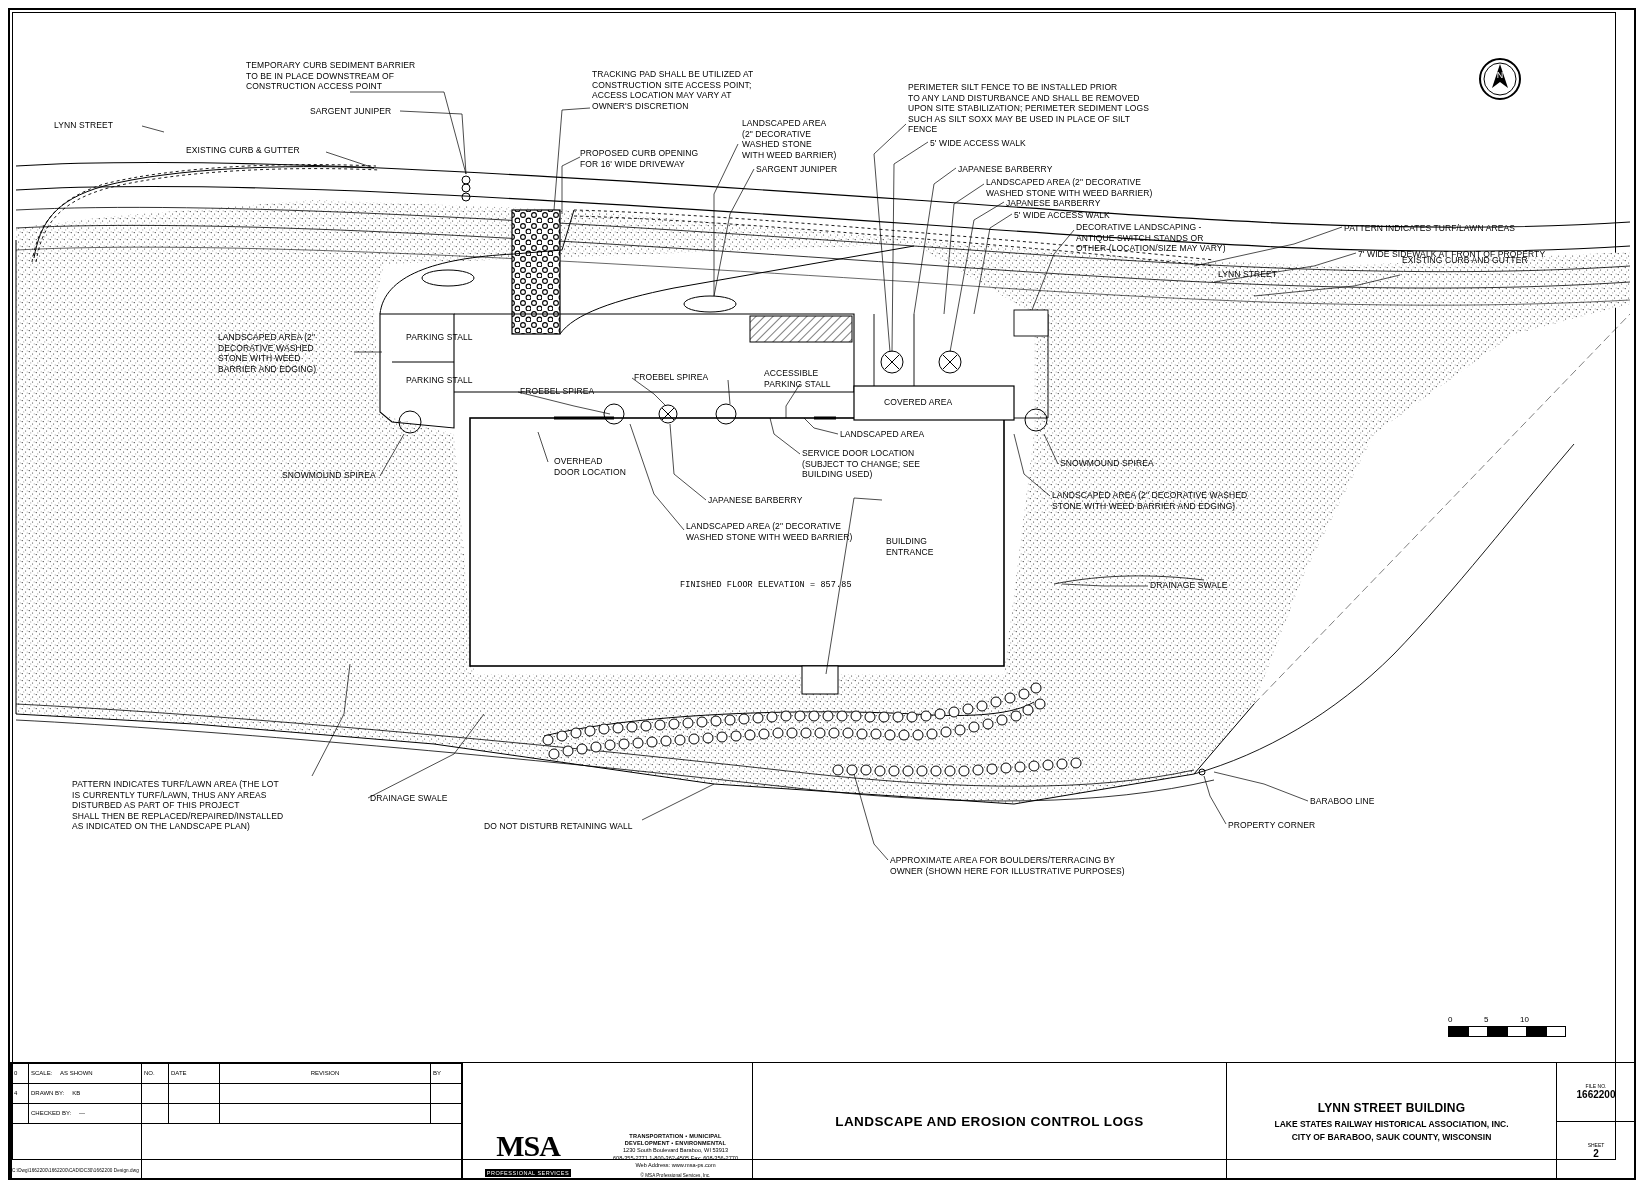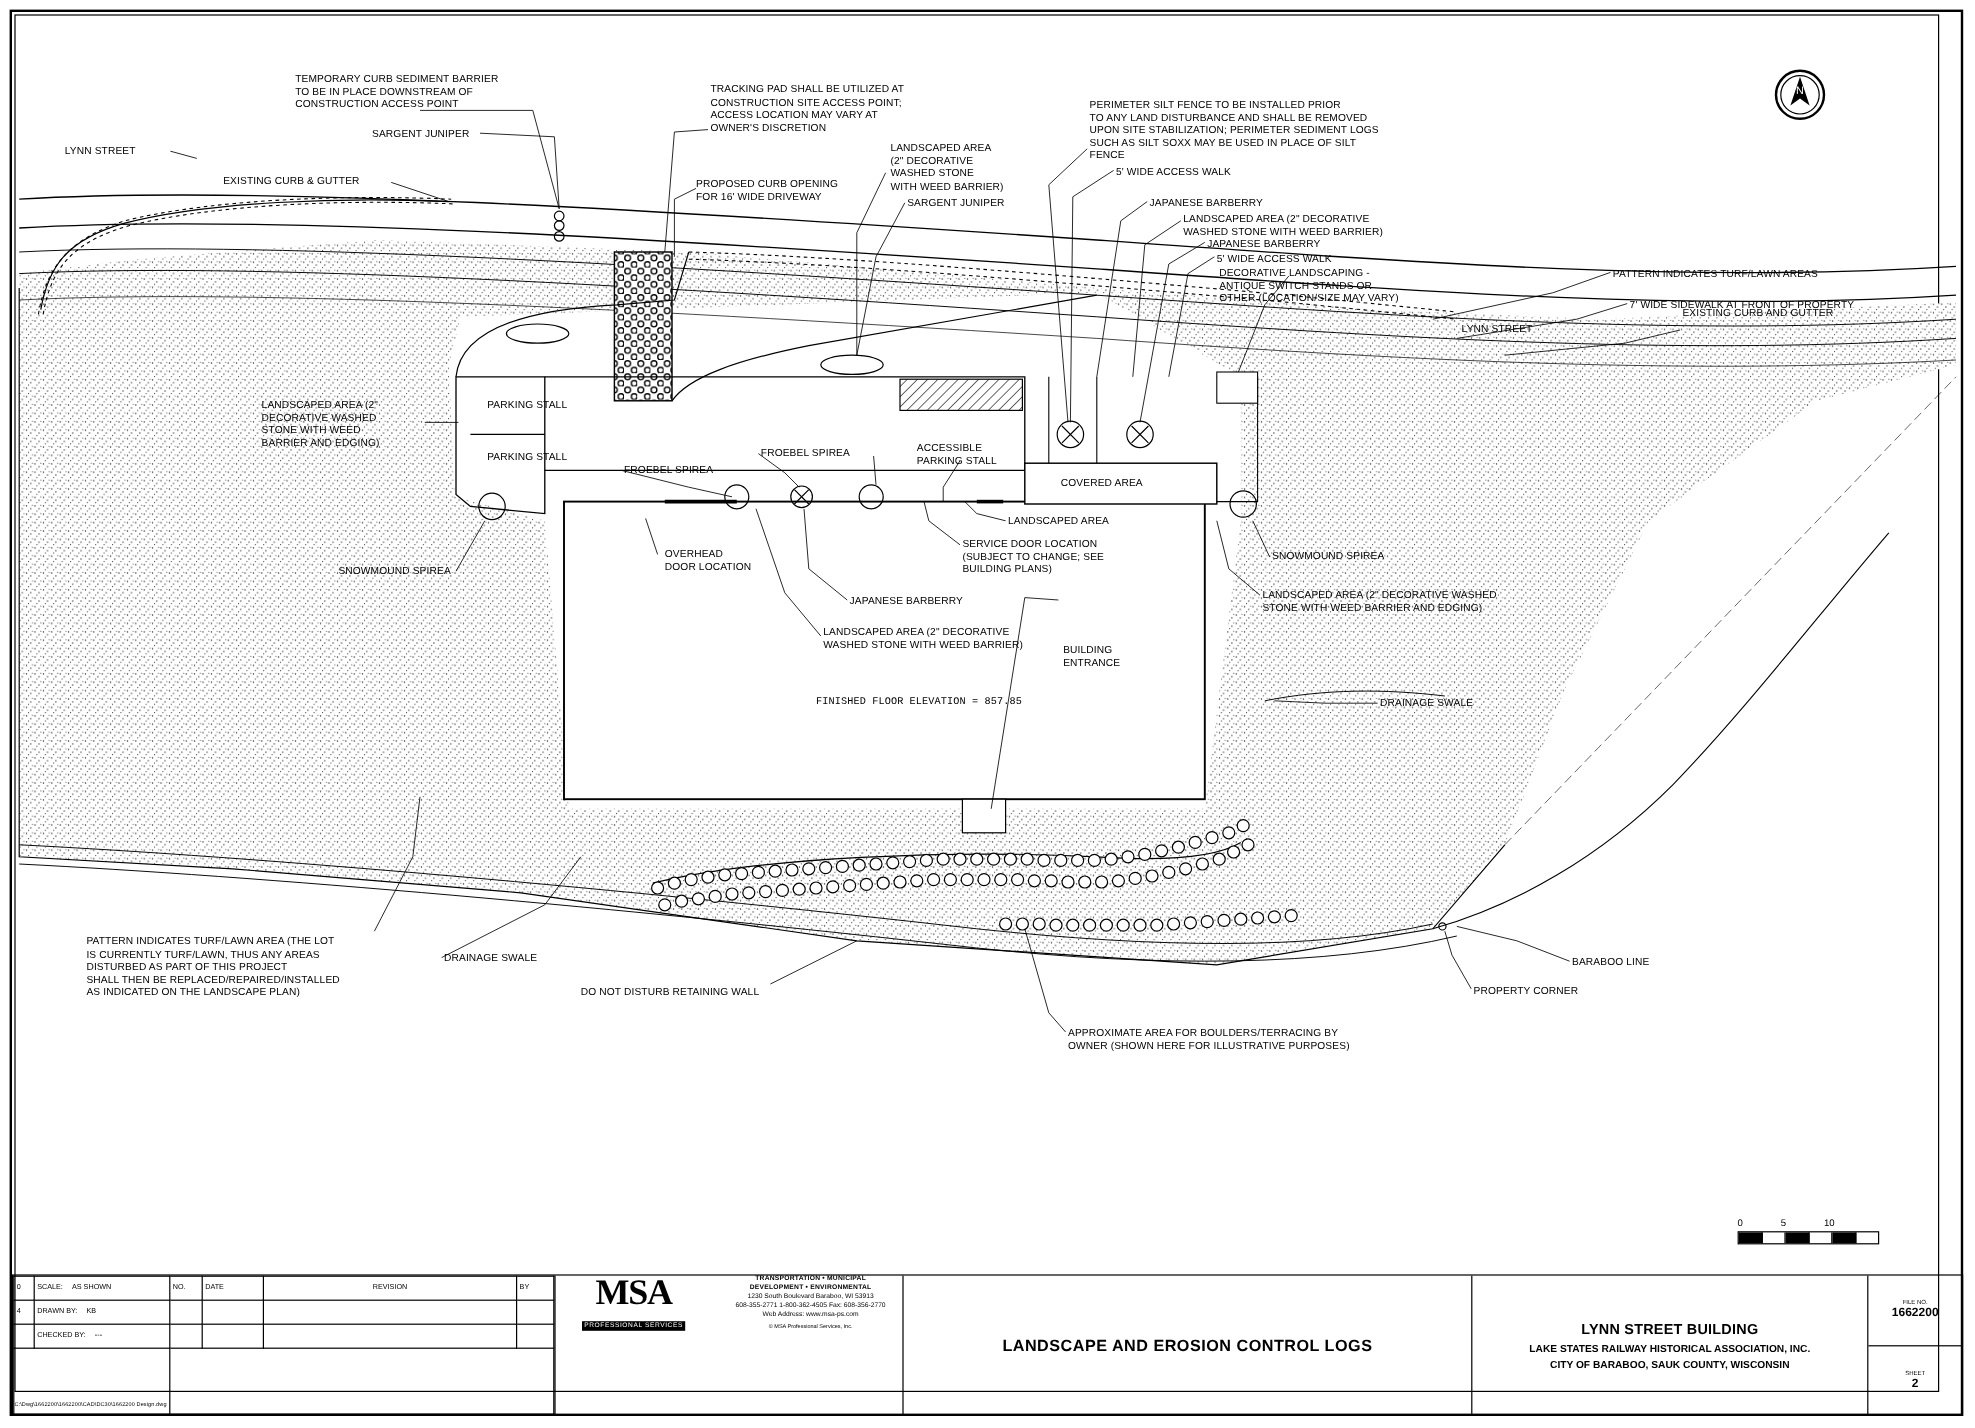--- a/index.html
+++ b/index.html
@@ -15,21 +15,21 @@
   
   .lbl{position:absolute;font-size:8.5px;line-height:10.5px;font-family:"Liberation Sans",sans-serif;letter-spacing:.1px;white-space:pre-line;color:#000;}
 
   
   .tb{position:absolute;left:10px;top:1062px;width:1626px;height:118px;border:1px solid #000;box-sizing:border-box;display:flex;}
   .tb .col{border-right:1px solid #000;box-sizing:border-box;height:100%;}
   .rev{width:452px;position:relative;font-size:6.5px;}
   .rev table{border-collapse:collapse;width:100%;height:100%;table-layout:fixed;}
   .rev td{border:1px solid #000;font-size:6px;padding:0 2px;height:13px;line-height:12px;}
   .rev .hd{font-size:6px;}
-  .msa{width:290px;display:flex;align-items:flex-start;justify-content:flex-start;position:relative;gap:16px;}
+  .msa{width:290px;display:flex;align-items:flex-end;justify-content:flex-start;position:relative;gap:16px;}
   .msa-logo{width:118px;text-align:center;padding-left:6px;}
   .msa-logo .m{font-size:30px;font-weight:bold;font-family:"Liberation Serif",serif;letter-spacing:-1px;line-height:30px;}
   .msa-logo .sub{font-size:5.5px;background:#000;color:#fff;padding:1px 2px;display:inline-block;letter-spacing:.5px;}
   .msa-addr{font-size:5.6px;line-height:7.4px;text-align:center;flex:1;padding-right:4px;}
   .msa-addr .t1{font-weight:bold;font-size:5.6px;letter-spacing:.2px;}
   .plan{flex:1;display:flex;align-items:center;justify-content:center;}
   .plan span{font-size:13.5px;font-weight:bold;letter-spacing:.4px;}
   .proj{width:330px;display:flex;flex-direction:column;align-items:center;justify-content:center;text-align:center;}
   .proj .p1{font-size:12px;font-weight:bold;letter-spacing:.2px;margin-bottom:4px;}
   .proj .p2{font-size:8.5px;font-weight:bold;}
@@ -327,21 +327,21 @@
 TO ANY LAND DISTURBANCE AND SHALL BE REMOVED
 UPON SITE STABILIZATION; PERIMETER SEDIMENT LOGS
 SUCH AS SILT SOXX MAY BE USED IN PLACE OF SILT
 FENCE</div>
     <div class="lbl" style="left:916px;top:124px;width:140px;">5' WIDE ACCESS WALK</div>
     <div class="lbl" style="left:944px;top:150px;width:140px;">JAPANESE BARBERRY</div>
     <div class="lbl" style="left:972px;top:163px;width:210px;">LANDSCAPED AREA (2" DECORATIVE
 WASHED STONE WITH WEED BARRIER)</div>
     <div class="lbl" style="left:992px;top:184px;width:140px;">JAPANESE BARBERRY</div>
     <div class="lbl" style="left:1000px;top:196px;width:140px;">5' WIDE ACCESS WALK</div>
-    <div class="lbl" style="left:1002px;top:208px;width:195px;">DECORATIVE LANDSCAPING -
+    <div class="lbl" style="left:1062px;top:208px;width:195px;">DECORATIVE LANDSCAPING -
 ANTIQUE SWITCH STANDS OR
 OTHER (LOCATION/SIZE MAY VARY)</div>
     <div class="lbl" style="left:1330px;top:209px;width:215px;">PATTERN INDICATES TURF/LAWN AREAS</div>
     <div class="lbl" style="left:1344px;top:235px;width:225px;">7' WIDE SIDEWALK AT FRONT OF PROPERTY</div>
     <div class="lbl" style="left:1388px;top:241px;width:200px;">EXISTING CURB AND GUTTER</div>
     <div class="lbl" style="left:1204px;top:255px;width:90px;">LYNN STREET</div>
     <div class="lbl" style="left:204px;top:318px;width:132px;">LANDSCAPED AREA (2"
 DECORATIVE WASHED
 STONE WITH WEED
 BARRIER AND EDGING)</div>
@@ -354,21 +354,21 @@
     <div class="lbl" style="left:870px;top:383px;width:92px;">COVERED AREA</div>
     <div class="lbl" style="left:268px;top:456px;width:130px;">SNOWMOUND SPIREA</div>
     <div class="lbl" style="left:540px;top:442px;width:100px;">OVERHEAD
 DOOR LOCATION</div>
     <div class="lbl" style="left:694px;top:481px;width:130px;">JAPANESE BARBERRY</div>
     <div class="lbl" style="left:672px;top:507px;width:210px;">LANDSCAPED AREA (2" DECORATIVE
 WASHED STONE WITH WEED BARRIER)</div>
     <div class="lbl" style="left:826px;top:415px;width:110px;">LANDSCAPED AREA</div>
     <div class="lbl" style="left:788px;top:434px;width:155px;">SERVICE DOOR LOCATION
 (SUBJECT TO CHANGE; SEE
-BUILDING PLANS)</div>
+BUILDING USED)</div>
     <div class="lbl" style="left:872px;top:481px;width:80px;margin-top:41px;">BUILDING
 ENTRANCE</div>
     <div class="lbl" style="left:1046px;top:444px;width:140px;">SNOWMOUND SPIREA</div>
     <div class="lbl" style="left:1038px;top:476px;width:215px;">LANDSCAPED AREA (2" DECORATIVE WASHED
 STONE WITH WEED BARRIER AND EDGING)</div>
     <div class="lbl" style="left:1136px;top:566px;width:120px;">DRAINAGE SWALE</div>
     <div class="lbl" style="left:666px;top:566px;width:200px;font-family:Liberation Mono, monospace;">FINISHED FLOOR ELEVATION = 857.85</div>
     <div class="lbl" style="left:58px;top:765px;width:245px;">PATTERN INDICATES TURF/LAWN AREA (THE LOT
 IS CURRENTLY TURF/LAWN, THUS ANY AREAS
 DISTURBED AS PART OF THIS PROJECT

